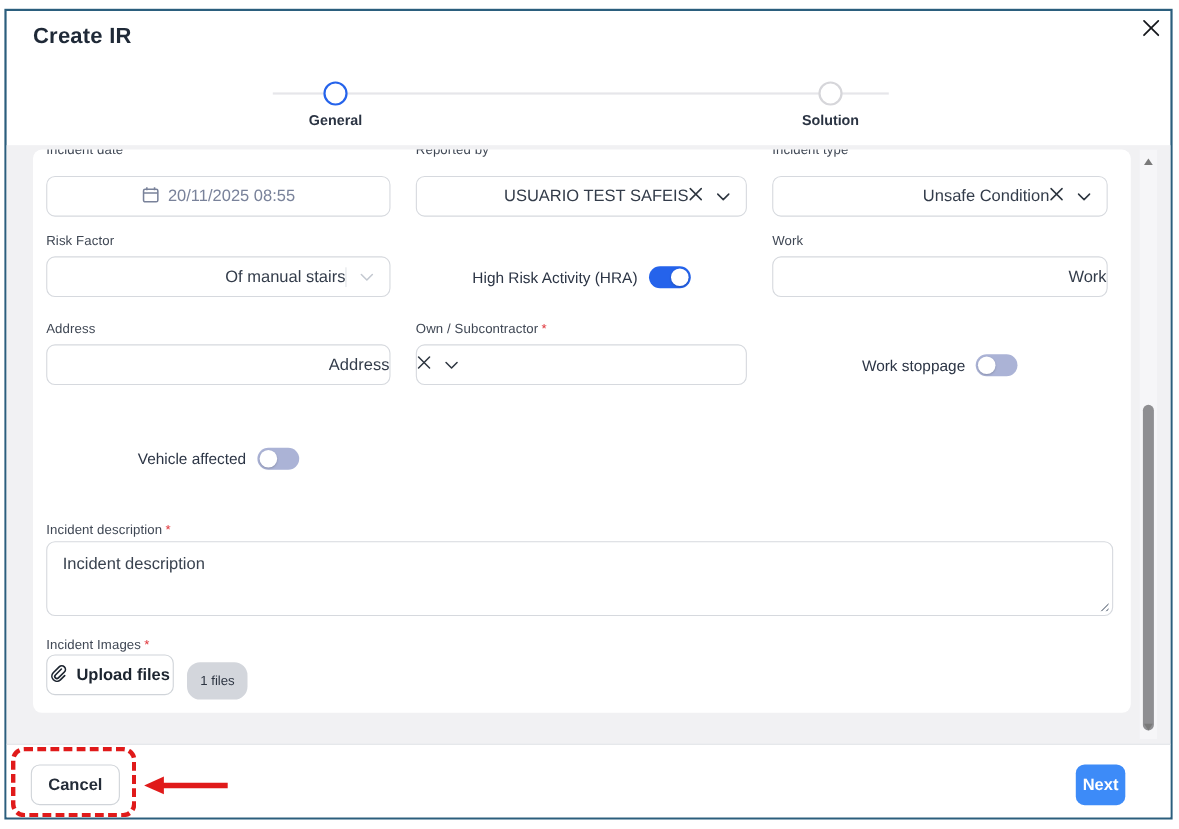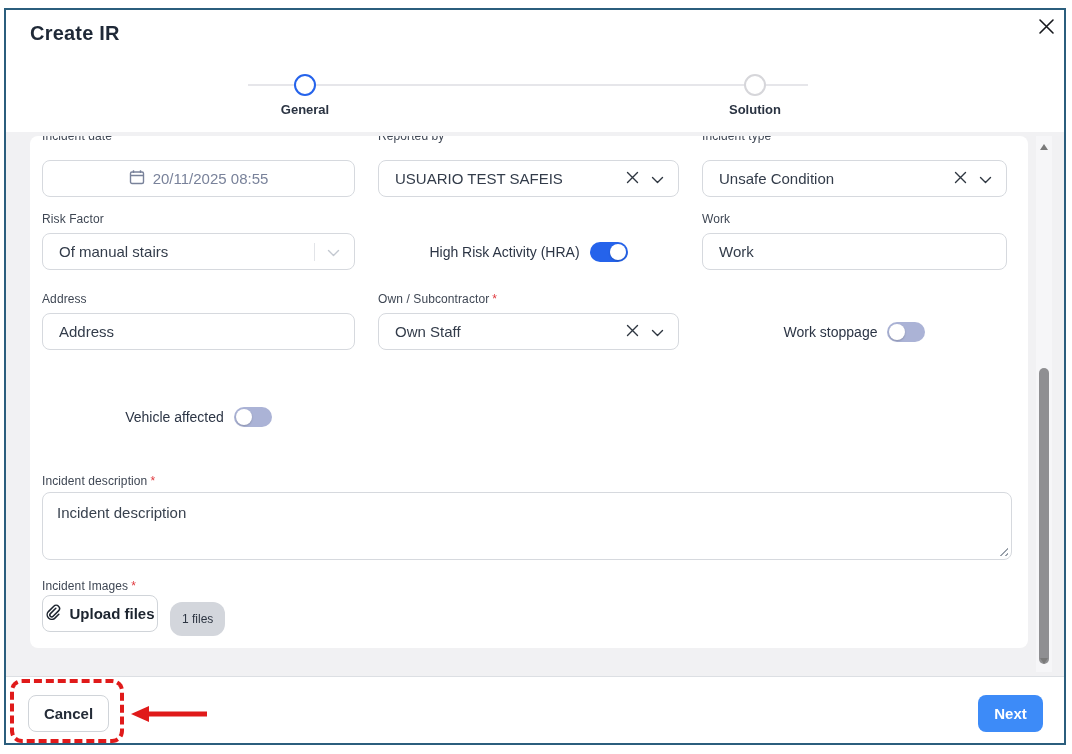--- a/index.html
+++ b/index.html
@@ -25,21 +25,21 @@
   .scrollbar { position:absolute; left:1030px; top:126px; width:16px; height:536px; background:#f6f6f8; }
   .sb-arrow { position:absolute; left:4px; width:0; height:0; border-left:4px solid transparent; border-right:4px solid transparent; }
   .sb-up { top:8px; border-bottom:6px solid #7a7a7a; }
   .sb-down { bottom:8px; border-top:6px solid #7a7a7a; }
   .sb-thumb { position:absolute; left:3px; top:232px; width:10px; height:296px; background:#8f8f92; border-radius:6px; }
 
   
   .flabel { font-size:12px; color:#3f4754; letter-spacing:.1px; }
   .req { color:#e0393e; margin-left:3px; }
   .abs { position:absolute; }
-  .field { position:absolute; height:37px; border:1px solid #d6d9de; border-radius:8px; background:#fff; display:flex; align-items:center; font-size:15px; color:#333c4a; }
+  .field { position:absolute; height:37px; border:1px solid #d6d9de; border-radius:8px; background:#fff; display:flex; align-items:center; font-size:15px; color:#333c4a;text-align:right; }
   .field .value { flex:1; padding-left:16px; white-space:nowrap; overflow:hidden; }
   .field .icons { display:flex; align-items:center; gap:12px; padding-right:14px; }
   .date-field { justify-content:center; gap:8px; color:#79829a; }
   .divider { width:1px; height:18px; background:#e2e4e8; }
 
   .toggle { position:relative; width:38px; height:20px; border-radius:10px; cursor:pointer; flex:0 0 auto; }
   .toggle .knob { position:absolute; top:2px; width:16px; height:16px; border-radius:50%; background:#fff; box-shadow:0 1px 2px rgba(0,0,0,.2); }
   .toggle.on { background:#2563eb; }
   .toggle.on .knob { right:2px; }
   .toggle.off { background:#abb3d6; }
@@ -49,21 +49,21 @@
   .textarea-box { position:absolute; left:12px; top:356px; width:970px; height:68px; border:1px solid #d6d9de; border-radius:8px; background:#fff; font-size:15px; color:#39424f; padding:11px 14px; }
   .resize-handle { position:absolute; right:3px; bottom:3px; width:10px; height:10px;
      background:repeating-linear-gradient(135deg, transparent 0 2px, #9aa1ab 2px 3.2px); clip-path:polygon(100% 0, 100% 100%, 0 100%); }
 
   .upload-btn { position:absolute; left:12px; top:459px; width:116px; height:37px; border:1px solid #d0d4d9; border-radius:8px; background:#fff; display:flex; align-items:center; justify-content:center; gap:8px; font-size:15px; font-weight:700; color:#1c242f; cursor:pointer; }
   .files-badge { position:absolute; left:140px; top:466px; height:23px; padding:17px 12px; border-radius:12px; background:#d3d6dc; display:flex; align-items:center; font-size:12px; color:#2d3542; }
 
   
   .footer { position:absolute; left:0; top:666px; width:1058px; height:67px; background:#fff; border-top:1px solid #dcdfe3; }
   .cancel-btn { position:absolute; left:22px; top:18px; width:81px; height:37px; background:#fff; border:1px solid #d0d4d9; border-radius:8px; font-size:15px; font-weight:600; color:#242c38; display:flex; align-items:center; justify-content:center; cursor:pointer; }
-  .next-btn { position:absolute; left:972px; top:18px; width:65px; height:37px; background:#3d8bf8; border:none; border-radius:8px; font-size:15px; font-weight:700; color:#fff; display:flex; align-items:center; justify-content:center; cursor:pointer; }
+  .next-btn { position:absolute; left:972px; top:18px; width:45px; height:37px; background:#3d8bf8; border:none; border-radius:8px; font-size:15px; font-weight:700; color:#fff; display:flex; align-items:center; justify-content:center; cursor:pointer; }
 
   
   .annot-rect { position:absolute; left:4px; top:2px; width:114px; height:64px; border:4px dashed #e01a1a; border-radius:12px; pointer-events:none; }
   .annot-arrow { position:absolute; left:125px; top:28px; pointer-events:none; }
 </style>
 </head>
 <body>
 
 <div class="modal">
 
@@ -150,21 +150,20 @@
     </div>
 
     <div class="abs flabel" style="left:12px; top:156px;">Address</div>
     <div class="abs flabel" style="left:348px; top:156px;"><span>Own / Subcontractor</span><span class="req">*</span></div>
 
     <div class="field" style="left:12px; top:177px; width:313px;">
       <span class="value">Address</span>
     </div>
 
     <div class="field" style="left:348px; top:177px; width:301px;">
-      <span class="value">Own Staff</span>
       <span class="icons">
         <span><svg width="13" height="13" viewBox="0 0 13 13">
               <path d="M1.5 1.5 L11.5 11.5 M11.5 1.5 L1.5 11.5" stroke="#2e3640" stroke-width="1.4" stroke-linecap="round"></path>
             </svg></span>
         <span><svg width="13" height="8" viewBox="0 0 13 8">
               <path d="M1.5 1.5 L6.5 6.5 L11.5 1.5" fill="none" stroke="#2e3640" stroke-width="1.4" stroke-linecap="round" stroke-linejoin="round"></path>
             </svg></span>
       </span>
     </div>
 

